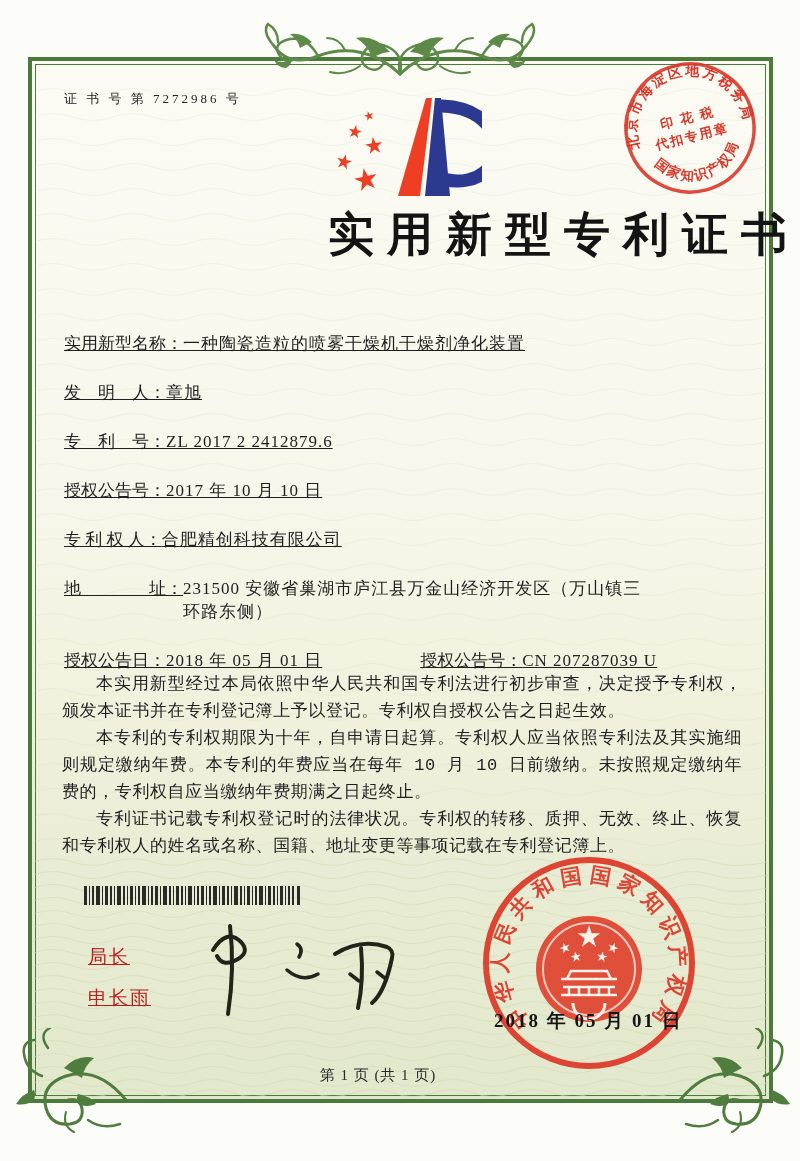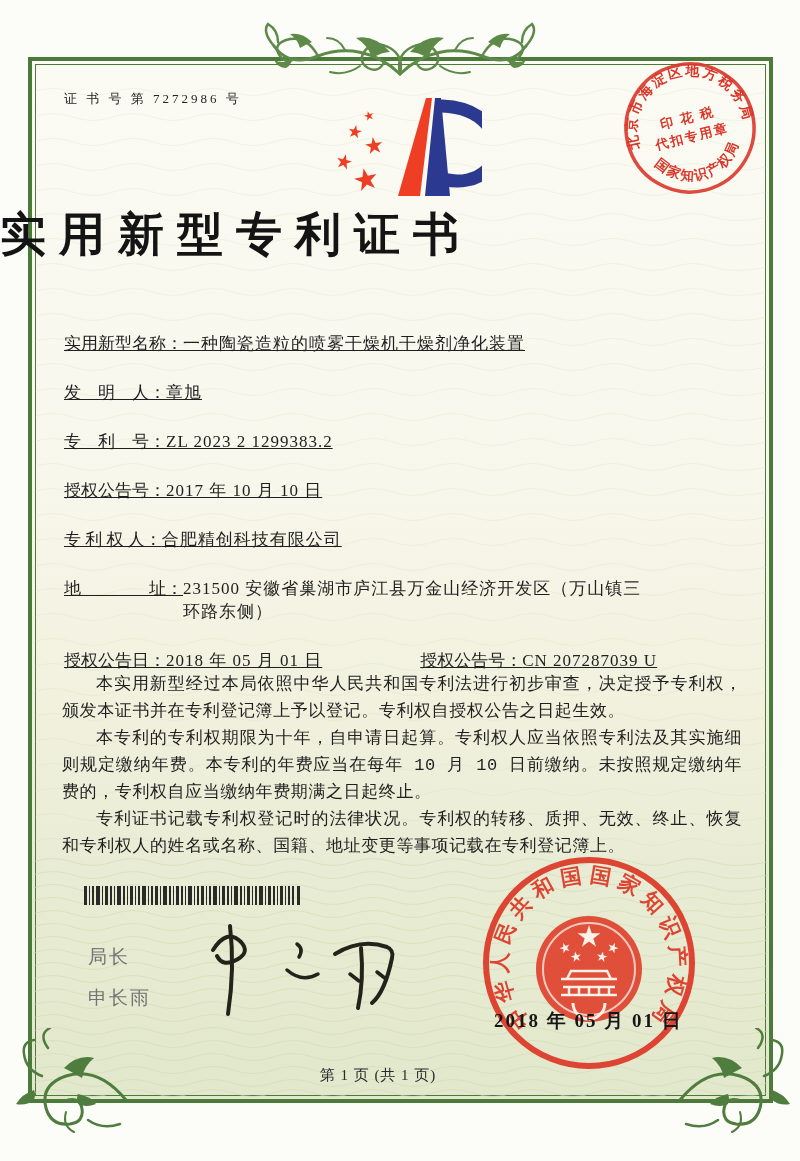--- a/index.html
+++ b/index.html
@@ -25,37 +25,37 @@
   .content{position:absolute;inset:0;z-index:2;}
 
   .cert-no{position:absolute;left:64px;top:90px;font-size:13px;letter-spacing:3px;color:#242424;}
   .logo{position:absolute;left:322px;top:90px;}
   .tax-stamp{position:absolute;left:618px;top:56px;transform:rotate(-14deg);}
   .stamp-center{font-size:13px;font-weight:bold;fill:#d9372a;letter-spacing:2px;}
   .stamp-arc{font-size:14px;font-weight:bold;fill:#d9372a;letter-spacing:2.5px;}
   .stamp-arc-b{font-size:13.5px;font-weight:bold;fill:#d9372a;letter-spacing:1.5px;}
 
   .title{
-    position:absolute;left:0;top:204px;width:800px;text-align:left;
+    position:absolute;left:0;top:204px;width:800px;text-align:right;
     font-size:46px;font-weight:bold;letter-spacing:13px;color:#141414;
   }
 
   .fields{position:absolute;left:64px;top:332px;width:676px;font-size:17px;text-decoration:underline;}
   .frow{line-height:23px;margin-bottom:26px;white-space:nowrap;}
   .frow .fvalue{letter-spacing:1px;}
   .frow-addr{white-space:normal;}
   .frow-addr .fvalue{display:inline-block;width:470px;vertical-align:top;white-space:normal;letter-spacing:1px;}
   .grant-no-group{margin-left:98px;}
 
   .paras{position:absolute;left:62px;top:671px;width:680px;font-size:17px;line-height:27px;letter-spacing:0.6px;text-align:justify;font-family:Liberation Mono, monospace;}
   .paras p{margin:0;text-indent:2em;}
 
   .barcode{position:absolute;left:84px;top:886px;}
 
-  .director{position:absolute;left:88px;top:944px;font-size:19px;letter-spacing:2px;color:#737373;}
+  .director{position:absolute;left:88px;top:944px;font-size:19px;letter-spacing:2px;color:#b91c1c;text-decoration:underline;}
   .director div{margin-bottom:15px;}
   .signature{position:absolute;left:185px;top:918px;}
 
   .office-seal{position:absolute;left:477px;top:851px;z-index:2;}
   .seal-arc{font-size:21px;font-weight:bold;letter-spacing:6.5px;fill:#dd3726;}
   .seal-date{
     position:absolute;left:494px;top:1008px;z-index:3;
     font-size:19px;letter-spacing:2px;color:#161616;font-weight:bold;
   }
 
@@ -228,21 +228,21 @@
     <div class="title">实用新型专利证书</div>
 
     <div class="fields">
       <div class="frow">
         <span class="flabel">实用新型名称：</span><span class="fvalue">一种陶瓷造粒的喷雾干燥机干燥剂净化装置</span>
       </div>
       <div class="frow">
         <span class="flabel">发　明　人：</span><span class="fvalue">章旭</span>
       </div>
       <div class="frow">
-        <span class="flabel">专　利　号：</span><span class="fvalue">ZL 2023 2 1299383.2</span>
+        <span class="flabel">专　利　号：</span><span class="fvalue">ZL 2017 2 2412879.6</span>
       </div>
       <div class="frow">
         <span class="flabel">授权公告号：</span><span class="fvalue">2017 年 10 月 10 日</span>
       </div>
       <div class="frow">
         <span class="flabel">专 利 权 人：</span><span class="fvalue">合肥精创科技有限公司</span>
       </div>
       <div class="frow frow-addr">
         <span class="flabel">地　　　　址：</span><span class="fvalue">231500 安徽省巢湖市庐江县万金山经济开发区（万山镇三环路东侧）</span>
       </div>

